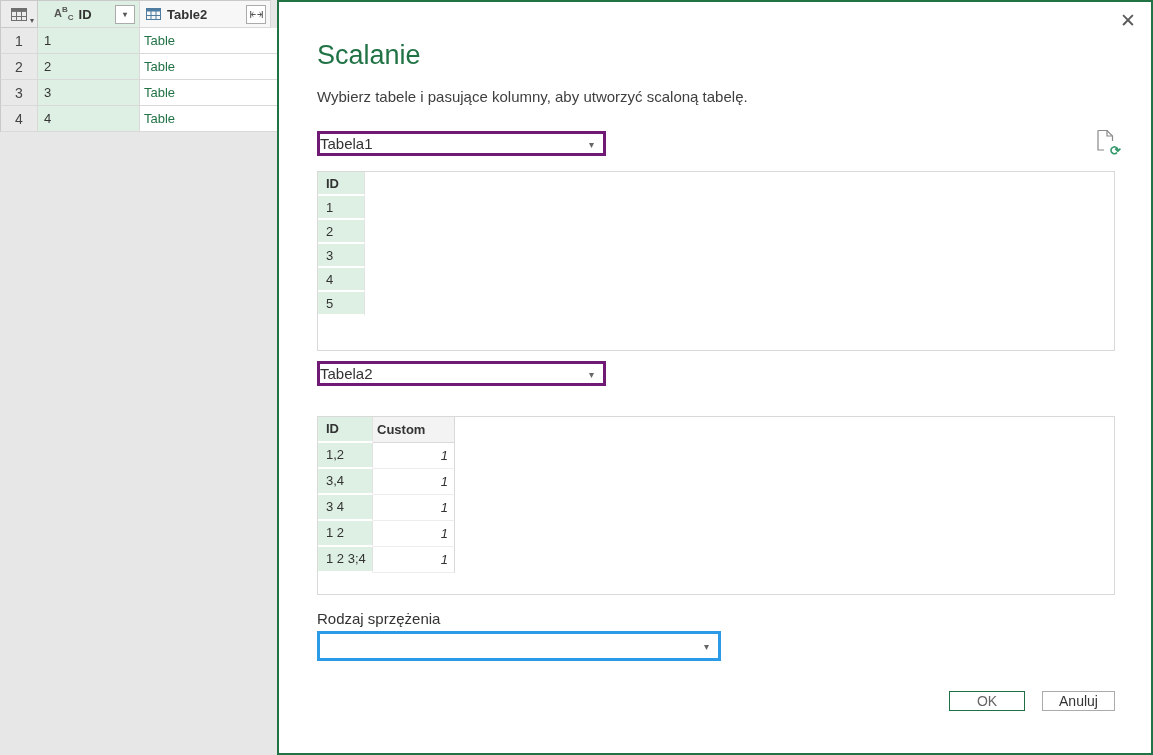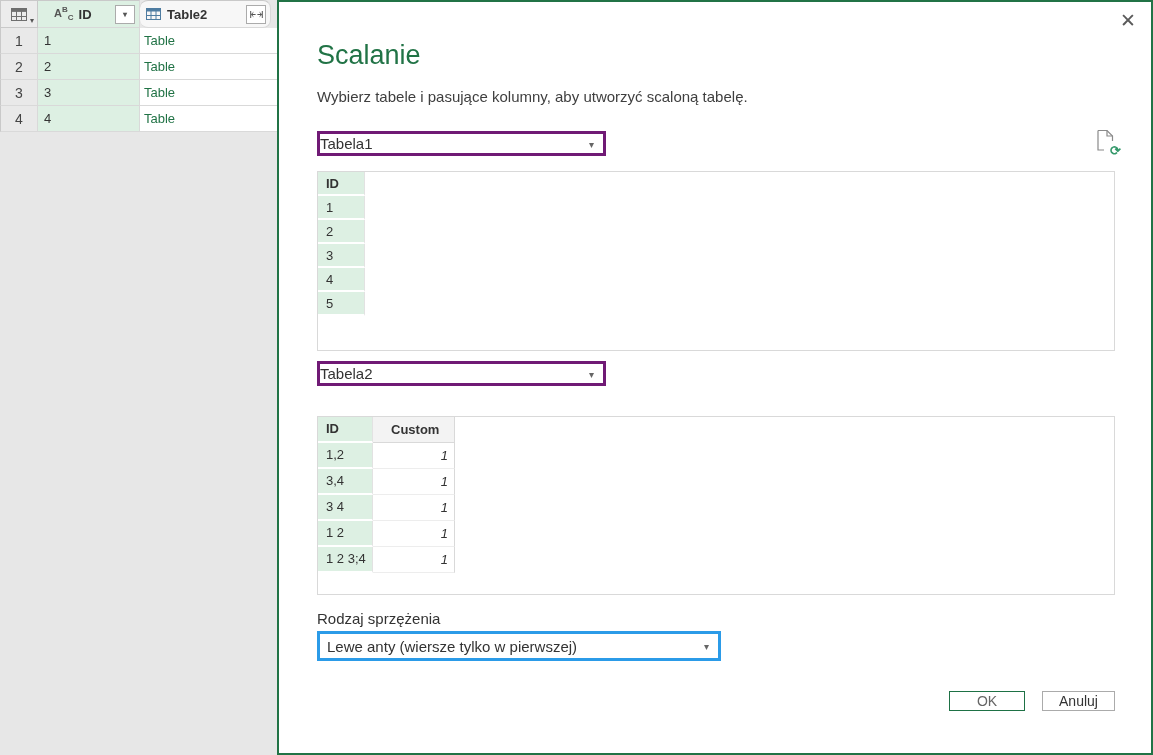--- a/index.html
+++ b/index.html
@@ -6,21 +6,21 @@
   html,body { width:1153px; height:755px; overflow:hidden; }
   body { background:#e7e7e7; font-family:"Liberation Sans", sans-serif; position:relative; }
 
   
   .bg-table { position:absolute; left:0; top:4; font-size:13px; color:#333; }
   .bg-row { display:flex; }
   .bg-cell { border-right:1px solid #d9d9d9; border-bottom:1px solid #d9d9d9; display:flex; align-items:center; }
   .corner-cell { width:38px; height:28px; background:#ececec; border:1px solid #c9c9c9; justify-content:center; position:relative; }
   .corner-caret { font-size:8px; color:#555; position:absolute; right:3px; bottom:2px; }
   .hdr-id { width:102px; height:28px; background:#ddf0e3; border-top:1px solid #c9c9c9; font-weight:bold; padding-left:16px; gap:5px; position:relative; }
-  .hdr-t2 { width:131px; height:28px; background:#f7f7f7; border-top:1px solid #c9c9c9; font-weight:bold; padding-left:6px; gap:6px; position:relative;border-radius:8px; }
+  .hdr-t2 { width:131px; height:28px; background:#f7f7f7; border-top:1px solid #c9c9c9; font-weight:bold; padding-left:6px; gap:6px; position:relative; }
   .abc { font-size:11px; color:#555; font-weight:bold; letter-spacing:0; line-height:1; white-space:nowrap; }
   .abc sup { font-size:8px; vertical-align:super; }
   .abc sub { font-size:8px; vertical-align:sub; }
   .sq-btn { position:absolute; right:4px; top:4px; width:20px; height:19px; background:#fff; border:1px solid #ababab; display:flex; align-items:center; justify-content:center; font-size:8px; color:#555; }
   .num-cell { width:38px; height:26px; background:#e9e9e9; justify-content:center; color:#444; font-size:14px; border-left:1px solid #c9c9c9; }
   .id-cell { width:102px; height:26px; background:#ddf0e3; padding-left:6px; }
   .val-cell { width:138px; height:26px; background:#fff; padding-left:4px; color:#217346; }
 
   
   .dialog { position:absolute; left:277px; top:0; right:0; bottom:0; background:#fff; border:2px solid #217346; }
@@ -38,21 +38,21 @@
 
   .preview { position:absolute; left:38px; width:798px; background:#fff; border:1px solid #d9d9d9; overflow:hidden; }
   .pv-1 { top:169px; height:180px; }
   .pv-2 { top:414px; height:179px; }
   .pv-col { display:flex; flex-direction:column; width:47px; }
   .g-cell { background:#ddf0e3; height:24px; line-height:24px; font-size:13px; color:#333; padding-left:8px; border-bottom:2px solid #fff; border-right:1px solid #e2e2e2; white-space:nowrap; }
   .g-head { font-weight:bold; }
   .pv-grid { display:grid; grid-template-columns:55px 82px; grid-auto-rows:26px; }
   .pv-grid .g-cell { height:auto; line-height:24px; }
   .c-cell { background:#fff; font-size:13px; color:#333; border-right:1px solid #d9d9d9; border-bottom:1px solid #ededed; line-height:25px; text-align:right; padding-right:6px; font-style:italic; }
-  .c-head { background:#f3f3f3; font-weight:bold; font-style:normal; text-align:left; padding-left:18px; border-bottom:1px solid #d9d9d9; }
+  .c-head { background:#f3f3f3; font-weight:bold; font-style:normal; text-align:left; padding-left:4px; border-bottom:1px solid #d9d9d9; }
 
   .join-label { position:absolute; left:38px; top:608px; font-size:15px; color:#333; }
   .join-select { left:38px; top:629px; width:404px; height:30px; border:3px solid #2b9be8; padding-left:7px; }
 
   .btn { position:absolute; top:689px; height:20px; background:#fff; font-size:14px; font-family:"Liberation Sans",sans-serif; display:flex; align-items:center; justify-content:center; cursor:pointer; }
   .btn-ok { left:670px; width:76px; border:1px solid #1e7145; color:#666; }
   .btn-cancel { left:763px; width:73px; border:1px solid #ababab; color:#333; }
 </style>
 </head>
 <body>
@@ -173,19 +173,18 @@
       <div class="g-cell">1 2</div>
       <div class="c-cell">1</div>
 
       <div class="g-cell">1 2 3;4</div>
       <div class="c-cell">1</div>
     </div>
   </div>
 
   <div class="join-label">Rodzaj sprzężenia</div>
   <div class="pq-select join-select">
-    <span>Lewe anty (wiersze tylko w pierwszej)</span>
     <span class="sel-caret">▾</span>
   </div>
 
   <div class="btn btn-ok">OK</div>
   <div class="btn btn-cancel">Anuluj</div>
 </div>
 
 </body></html>

